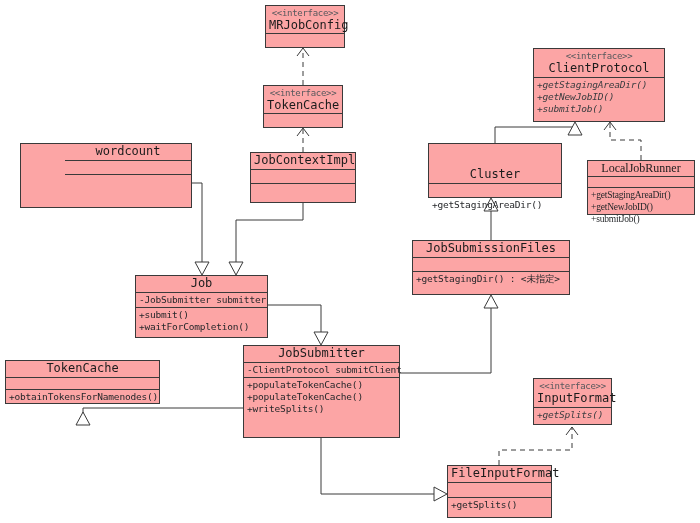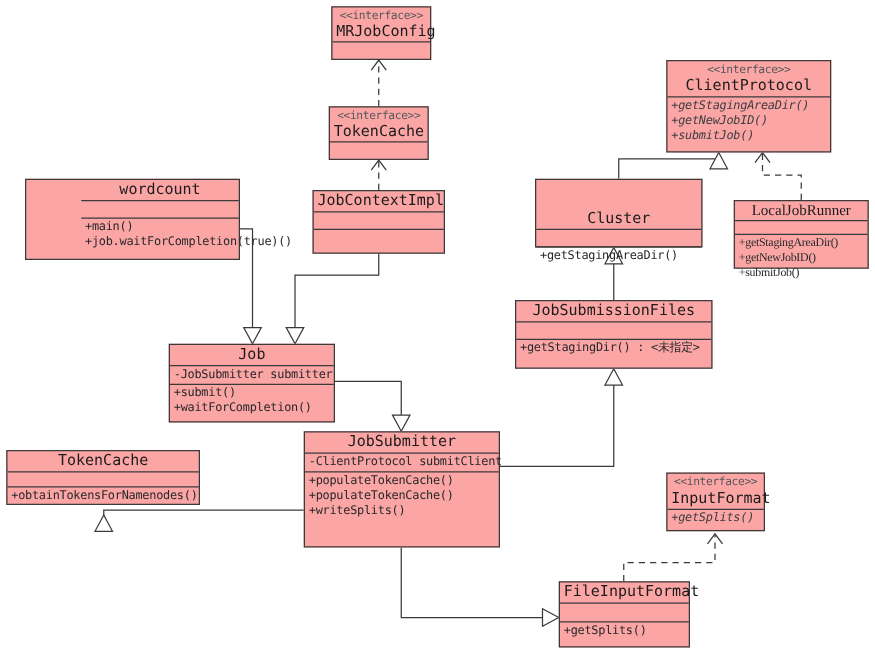--- a/index.html
+++ b/index.html
@@ -183,24 +183,20 @@
       <div class="member">+getNewJobID()</div>
       <div class="member">+submitJob()</div>
     </div>
   </div>
 
   <div class="uml" style="left:20px;top:143px;width:172px;height:65px;padding-left:44px;">
     <div class="compartment head" style="height:17px;">
       <span class="cname">wordcount</span>
     </div>
     <div class="compartment members empty2"></div>
-    <div class="compartment last members">
-      <div class="member">+main()</div>
-      <div class="member">+job.waitForCompletion(true)()</div>
-    </div>
   </div>
 
   <div class="uml" style="left:412px;top:240px;width:158px;height:55px;">
     <div class="compartment head" style="height:17px;">
       <span class="cname">JobSubmissionFiles</span>
     </div>
     <div class="compartment members empty2"></div>
     <div class="compartment last members">
       <div class="member">+getStagingDir() : &lt;未指定&gt;</div>
     </div>

